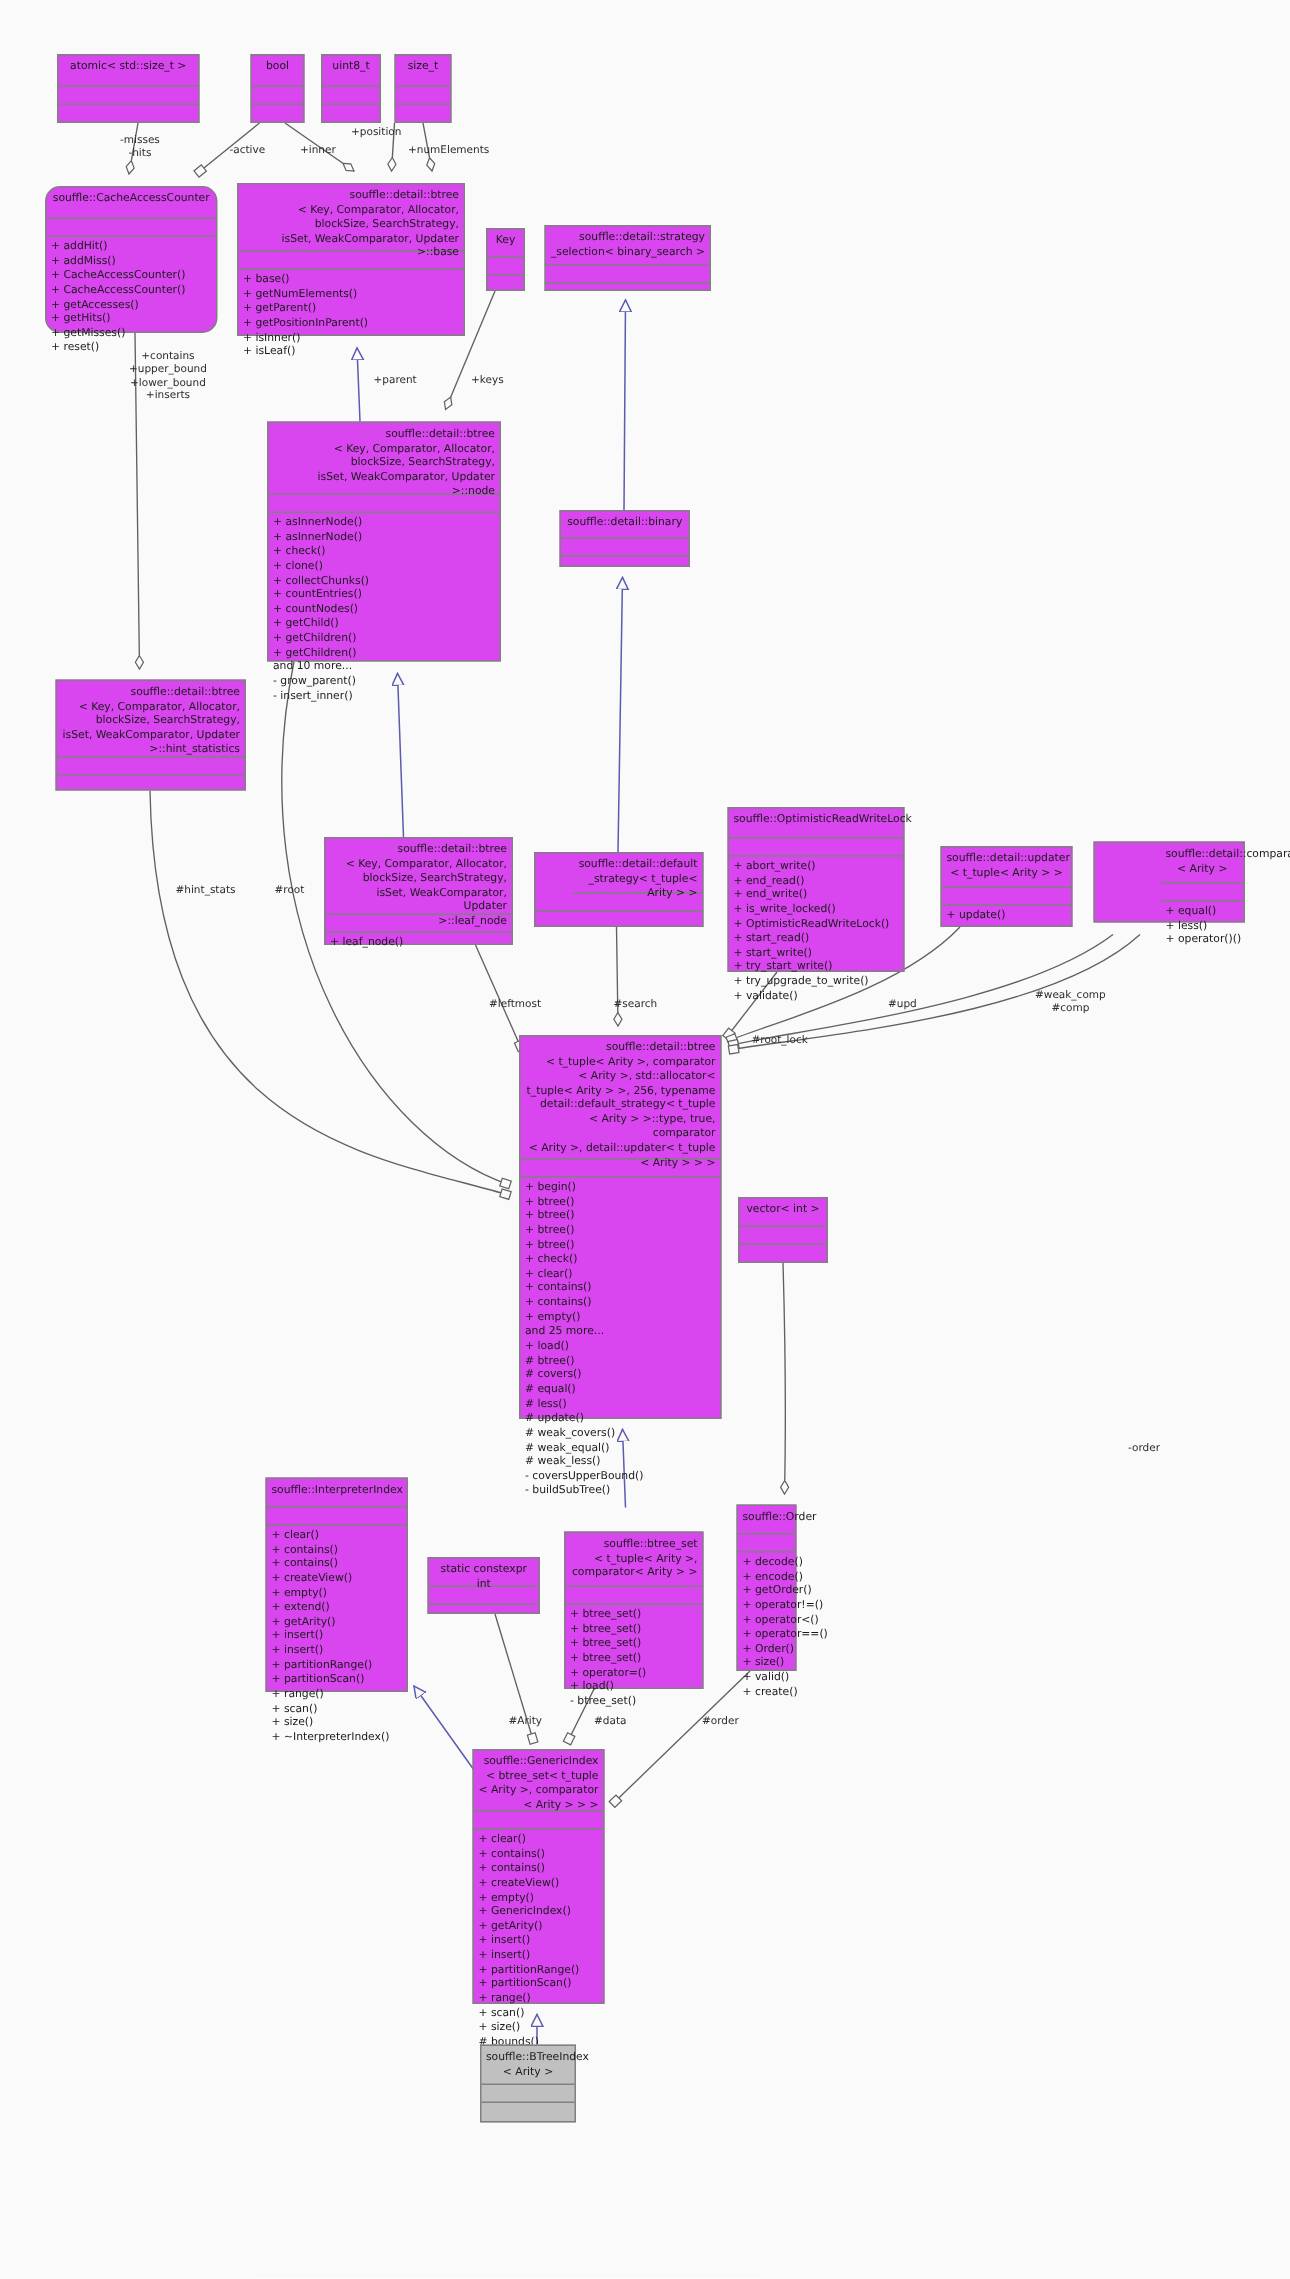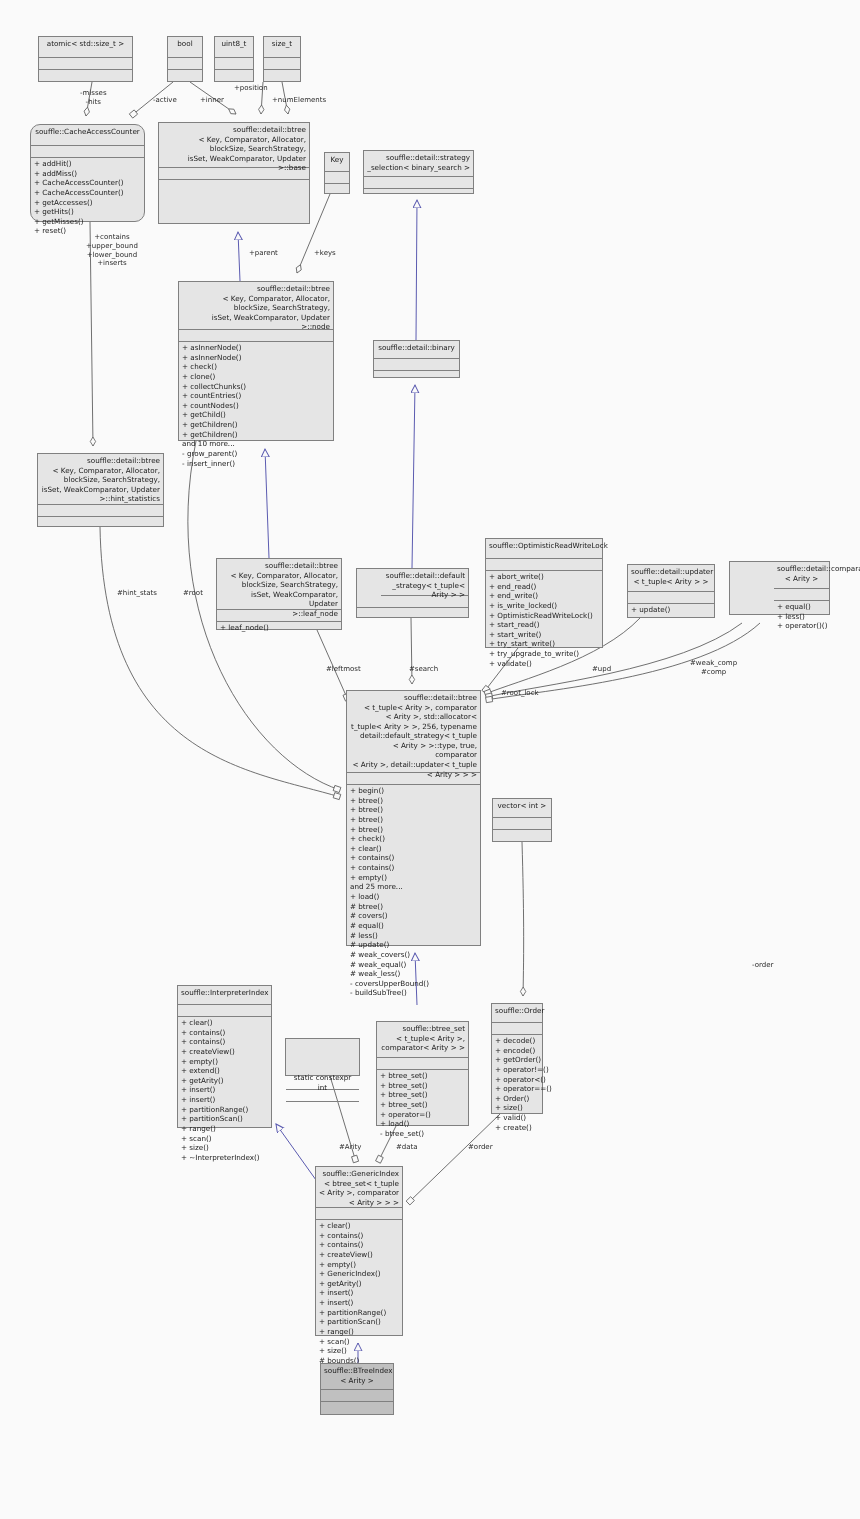--- a/index.html
+++ b/index.html
@@ -21,21 +21,21 @@
     left: 0;
     top: 0;
     width: 860px;
     height: 1519px;
     pointer-events: none;
   }
   .node {
     position: absolute;
     box-sizing: border-box;
     border: 1px solid #808080;
-    background: #e5e5e5;
+    background: #d946ef;
     font-size: 7.2px;
     line-height: 1.33;
     color: #1a1a1a;
   }
   .node.highlight {
     background: #c0c0c0;
   }
   .node-title {
     text-align: center;
     padding: 2px 3px 2px 3px;
@@ -179,20 +179,28 @@
           <div>+ getMisses()</div>
           <div>+ reset()</div>
         </div>
       </div>
       <div class="node" style="left: 158px; top: 122px; width: 152px; height: 102px;">
         <div class="node-title leftish" style="height: 40px;">souffle::detail::btree
 &lt; Key, Comparator, Allocator,
  blockSize, SearchStrategy,
  isSet, WeakComparator, Updater &gt;::base</div>
         <div class="node-attrs"></div>
+        <div class="node-ops">
+          <div>+ base()</div>
+          <div>+ getNumElements()</div>
+          <div>+ getParent()</div>
+          <div>+ getPositionInParent()</div>
+          <div>+ isInner()</div>
+          <div>+ isLeaf()</div>
+        </div>
       </div>
       <div class="node" style="left: 324px; top: 152px; width: 26px; height: 42px;">
         <div class="node-title" style="height: 14px;">Key</div>
         <div class="node-attrs"></div>
         <div class="node-ops"></div>
       </div>
       <div class="node" style="left: 363px; top: 150px; width: 111px; height: 44px;">
         <div class="node-title leftish" style="height: 21px;">souffle::detail::strategy
 _selection&lt; binary_search &gt;</div>
         <div class="node-attrs"></div>
@@ -340,40 +348,40 @@
           <div>+ insert()</div>
           <div>+ partitionRange()</div>
           <div>+ partitionScan()</div>
           <div>+ range()</div>
           <div>+ scan()</div>
           <div>+ size()</div>
           <div>+ ~InterpreterIndex()</div>
         </div>
       </div>
       <div class="node" style="left: 285px; top: 1038px; width: 75px; height: 38px;">
-        <div class="node-title" style="height: 14px; margin-top: 32px;">static constexpr int</div>
+        <div class="node-title" style="height: 14px;">static constexpr int</div>
         <div class="node-attrs"></div>
         <div class="node-ops"></div>
       </div>
       <div class="node" style="left: 376px; top: 1005px; width: 93px; height: 105px; margin-top: 16px;">
         <div class="node-title leftish" style="height: 31px;">souffle::btree_set
 &lt; t_tuple&lt; Arity &gt;,
  comparator&lt; Arity &gt; &gt;</div>
         <div class="node-attrs"></div>
         <div class="node-ops">
           <div>+ btree_set()</div>
           <div>+ btree_set()</div>
           <div>+ btree_set()</div>
           <div>+ btree_set()</div>
           <div>+ operator=()</div>
           <div>+ load()</div>
           <div>- btree_set()</div>
         </div>
       </div>
-      <div class="node" style="left: 491px; top: 1003px; width: 52px; height: 111px;">
+      <div class="node" style="left: 491px; top: 1003px; width: 40px; height: 111px;">
         <div class="node-title" style="height: 14px;">souffle::Order</div>
         <div class="node-attrs"></div>
         <div class="node-ops">
           <div>+ decode()</div>
           <div>+ encode()</div>
           <div>+ getOrder()</div>
           <div>+ operator!=()</div>
           <div>+ operator&lt;()</div>
           <div>+ operator==()</div>
           <div>+ Order()</div>
@@ -399,21 +407,21 @@
           <div>+ insert()</div>
           <div>+ insert()</div>
           <div>+ partitionRange()</div>
           <div>+ partitionScan()</div>
           <div>+ range()</div>
           <div>+ scan()</div>
           <div>+ size()</div>
           <div># bounds()</div>
         </div>
       </div>
-      <div class="node highlight" style="left: 320px; top: 1363px; width: 74px; height: 52px;">
+      <div class="node highlight" style="left: 320px; top: 1363px; width: 64px; height: 52px;">
         <div class="node-title" style="height: 21px;">souffle::BTreeIndex
 &lt; Arity &gt;</div>
         <div class="node-attrs"></div>
         <div class="node-ops"></div>
       </div>
     </div>
   <div id="labels-layer">
       <div class="edge-label center" style="left: 80px; top: 89px;">-misses
 -hits</div>
       <div class="edge-label" style="left: 153px; top: 96px;">-active</div>

